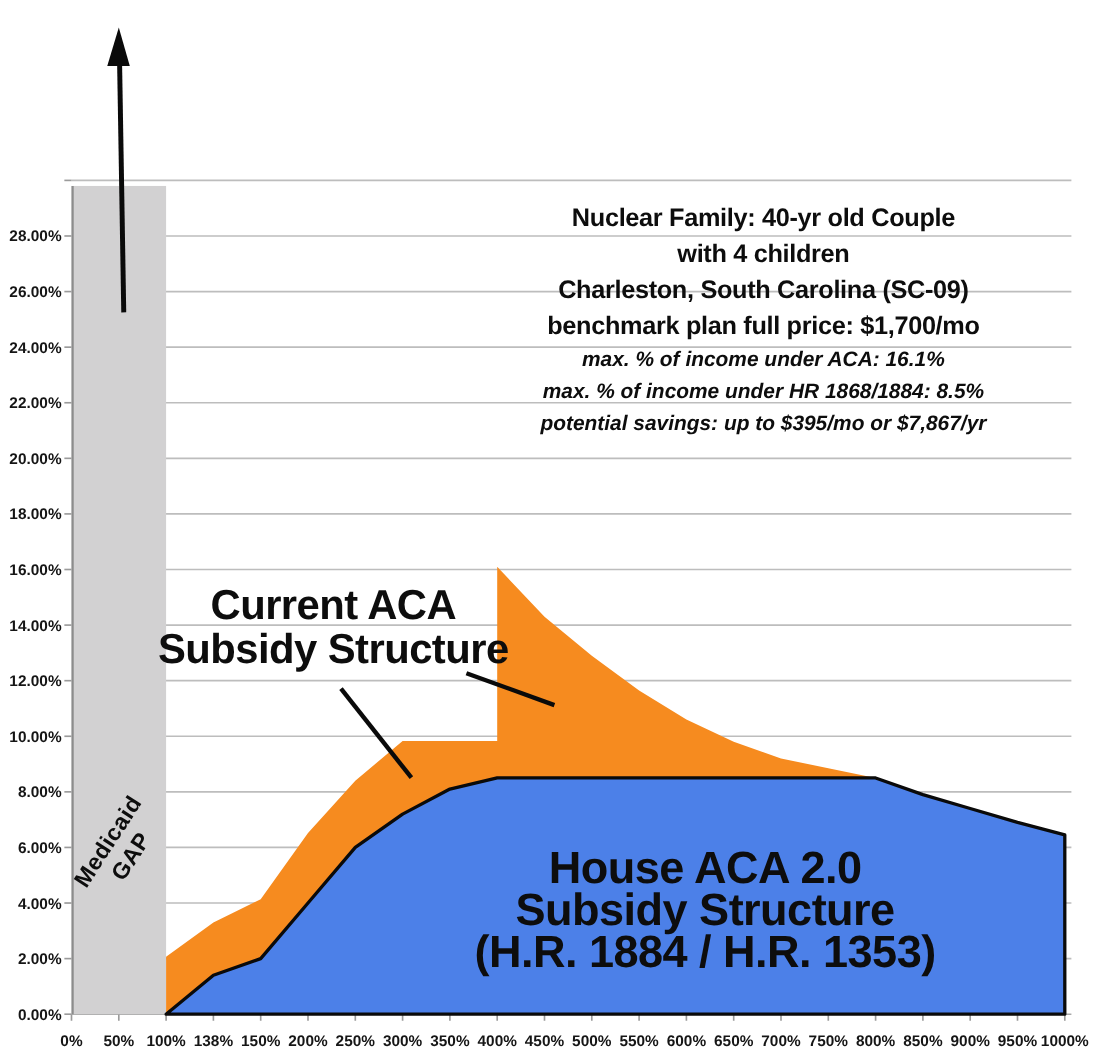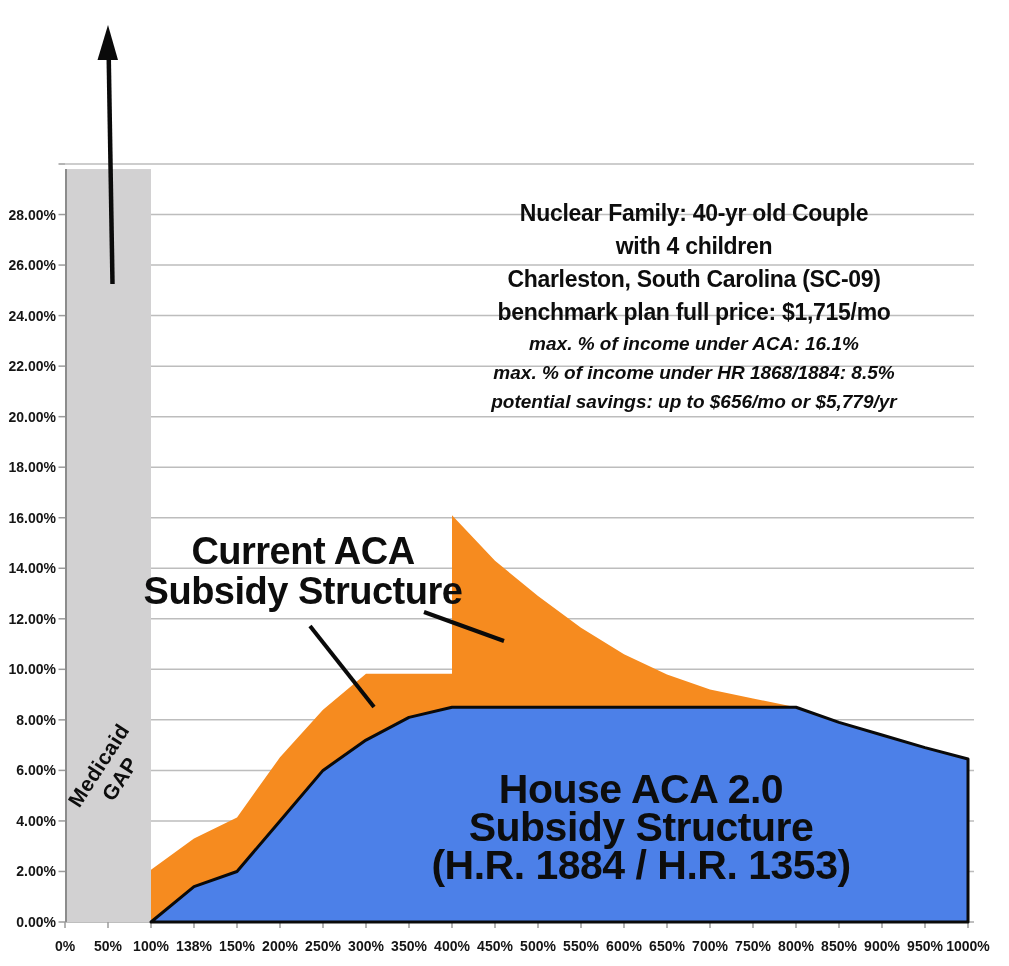--- a/index.html
+++ b/index.html
@@ -16,21 +16,21 @@
     position:absolute; transform:translate(-50%,-50%);
     text-align:center; font-weight:bold; color:#0d0d0d; white-space:nowrap;
   }
   #current-label { left:303px; top:571px; font-size:38px; line-height:40px; letter-spacing:-0.5px; }
   #house-label   { left:641px; top:827px; font-size:41px; line-height:38px; letter-spacing:-0.5px; }
   #medicaid-label{
     left:109px; top:772px; font-size:21px; line-height:25px;
     transform:translate(-50%,-50%) rotate(-57deg); letter-spacing:0.5px;
   }
   #info-box {
-    position:absolute; left:694px; top:197px; transform:translateX(-50%);
+    position:absolute; left:694px; top:181px; transform:translateX(-50%);
     text-align:center; color:#0d0d0d; font-weight:bold; white-space:nowrap;
   }
   .info-lg { font-size:23px; line-height:33px; letter-spacing:-0.3px; }
   .info-sm { font-size:19px; line-height:29px;font-style:italic; }
 </style>
 </head>
 <body>
 
 <div id="stage">
 
@@ -149,19 +149,19 @@
   <div class="overlay-label" id="house-label">
     <div>House ACA 2.0</div>
     <div>Subsidy Structure</div>
     <div>(H.R. 1884 / H.R. 1353)</div>
   </div>
 
   <div id="info-box">
     <div class="info-lg">Nuclear Family: 40-yr old Couple</div>
     <div class="info-lg">with 4 children</div>
     <div class="info-lg">Charleston, South Carolina (SC-09)</div>
-    <div class="info-lg">benchmark plan full price: $1,715/mo</div>
+    <div class="info-lg">benchmark plan full price: $1,700/mo</div>
     <div class="info-sm">max. % of income under ACA: 16.1%</div>
     <div class="info-sm">max. % of income under HR 1868/1884: 8.5%</div>
-    <div class="info-sm">potential savings: up to $656/mo or $5,779/yr</div>
+    <div class="info-sm">potential savings: up to $395/mo or $7,867/yr</div>
   </div>
 
 </div>
 
 </body></html>

